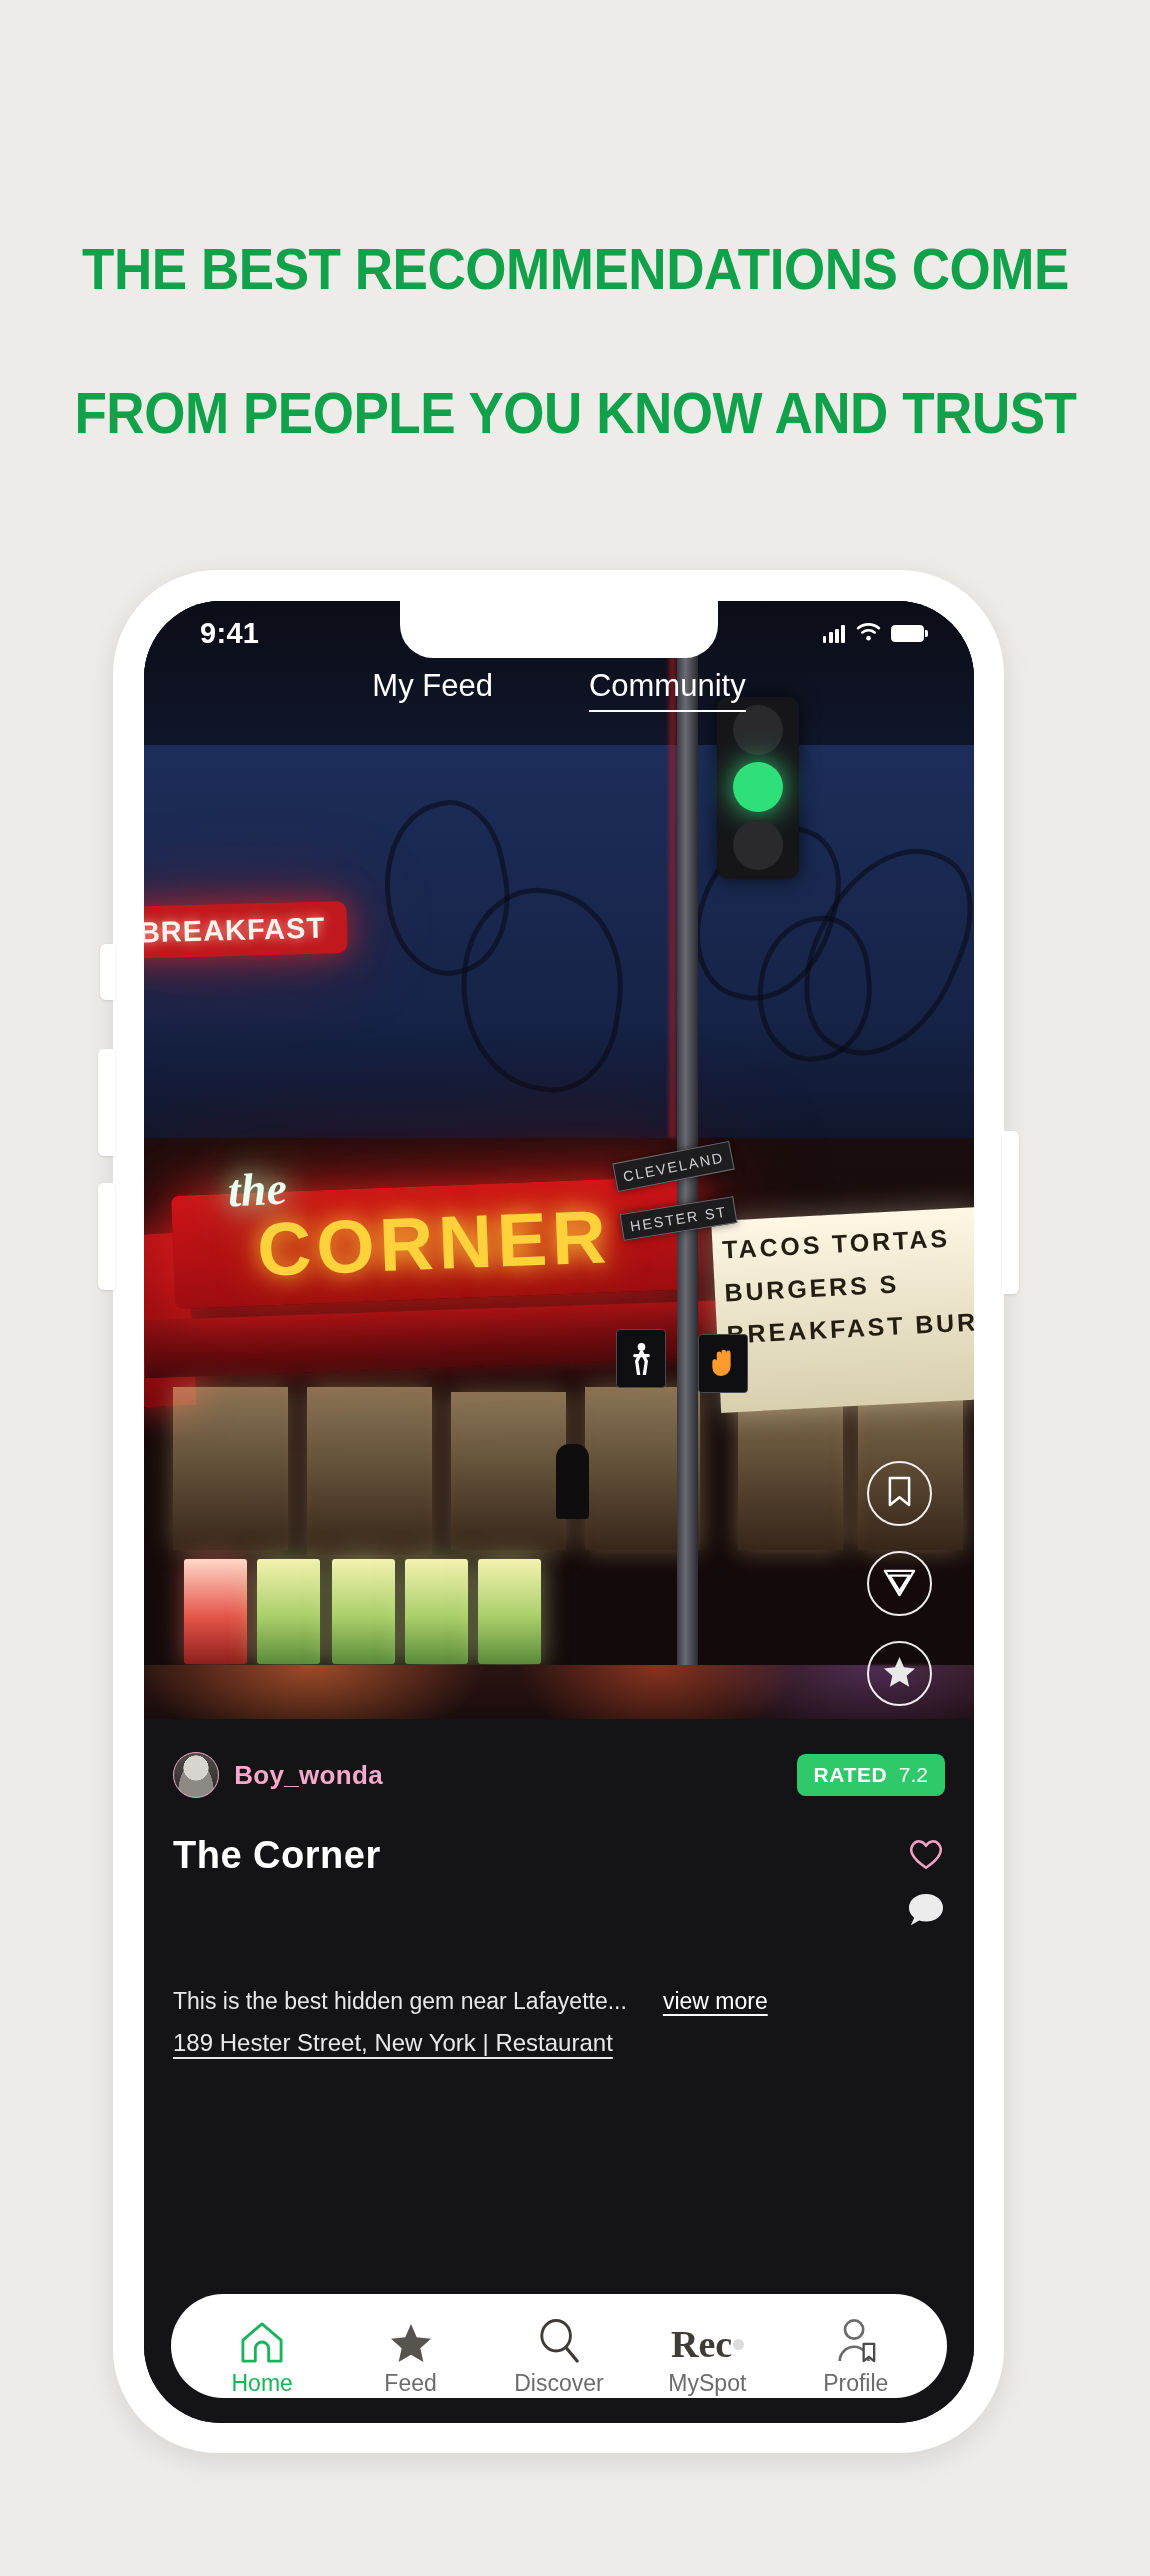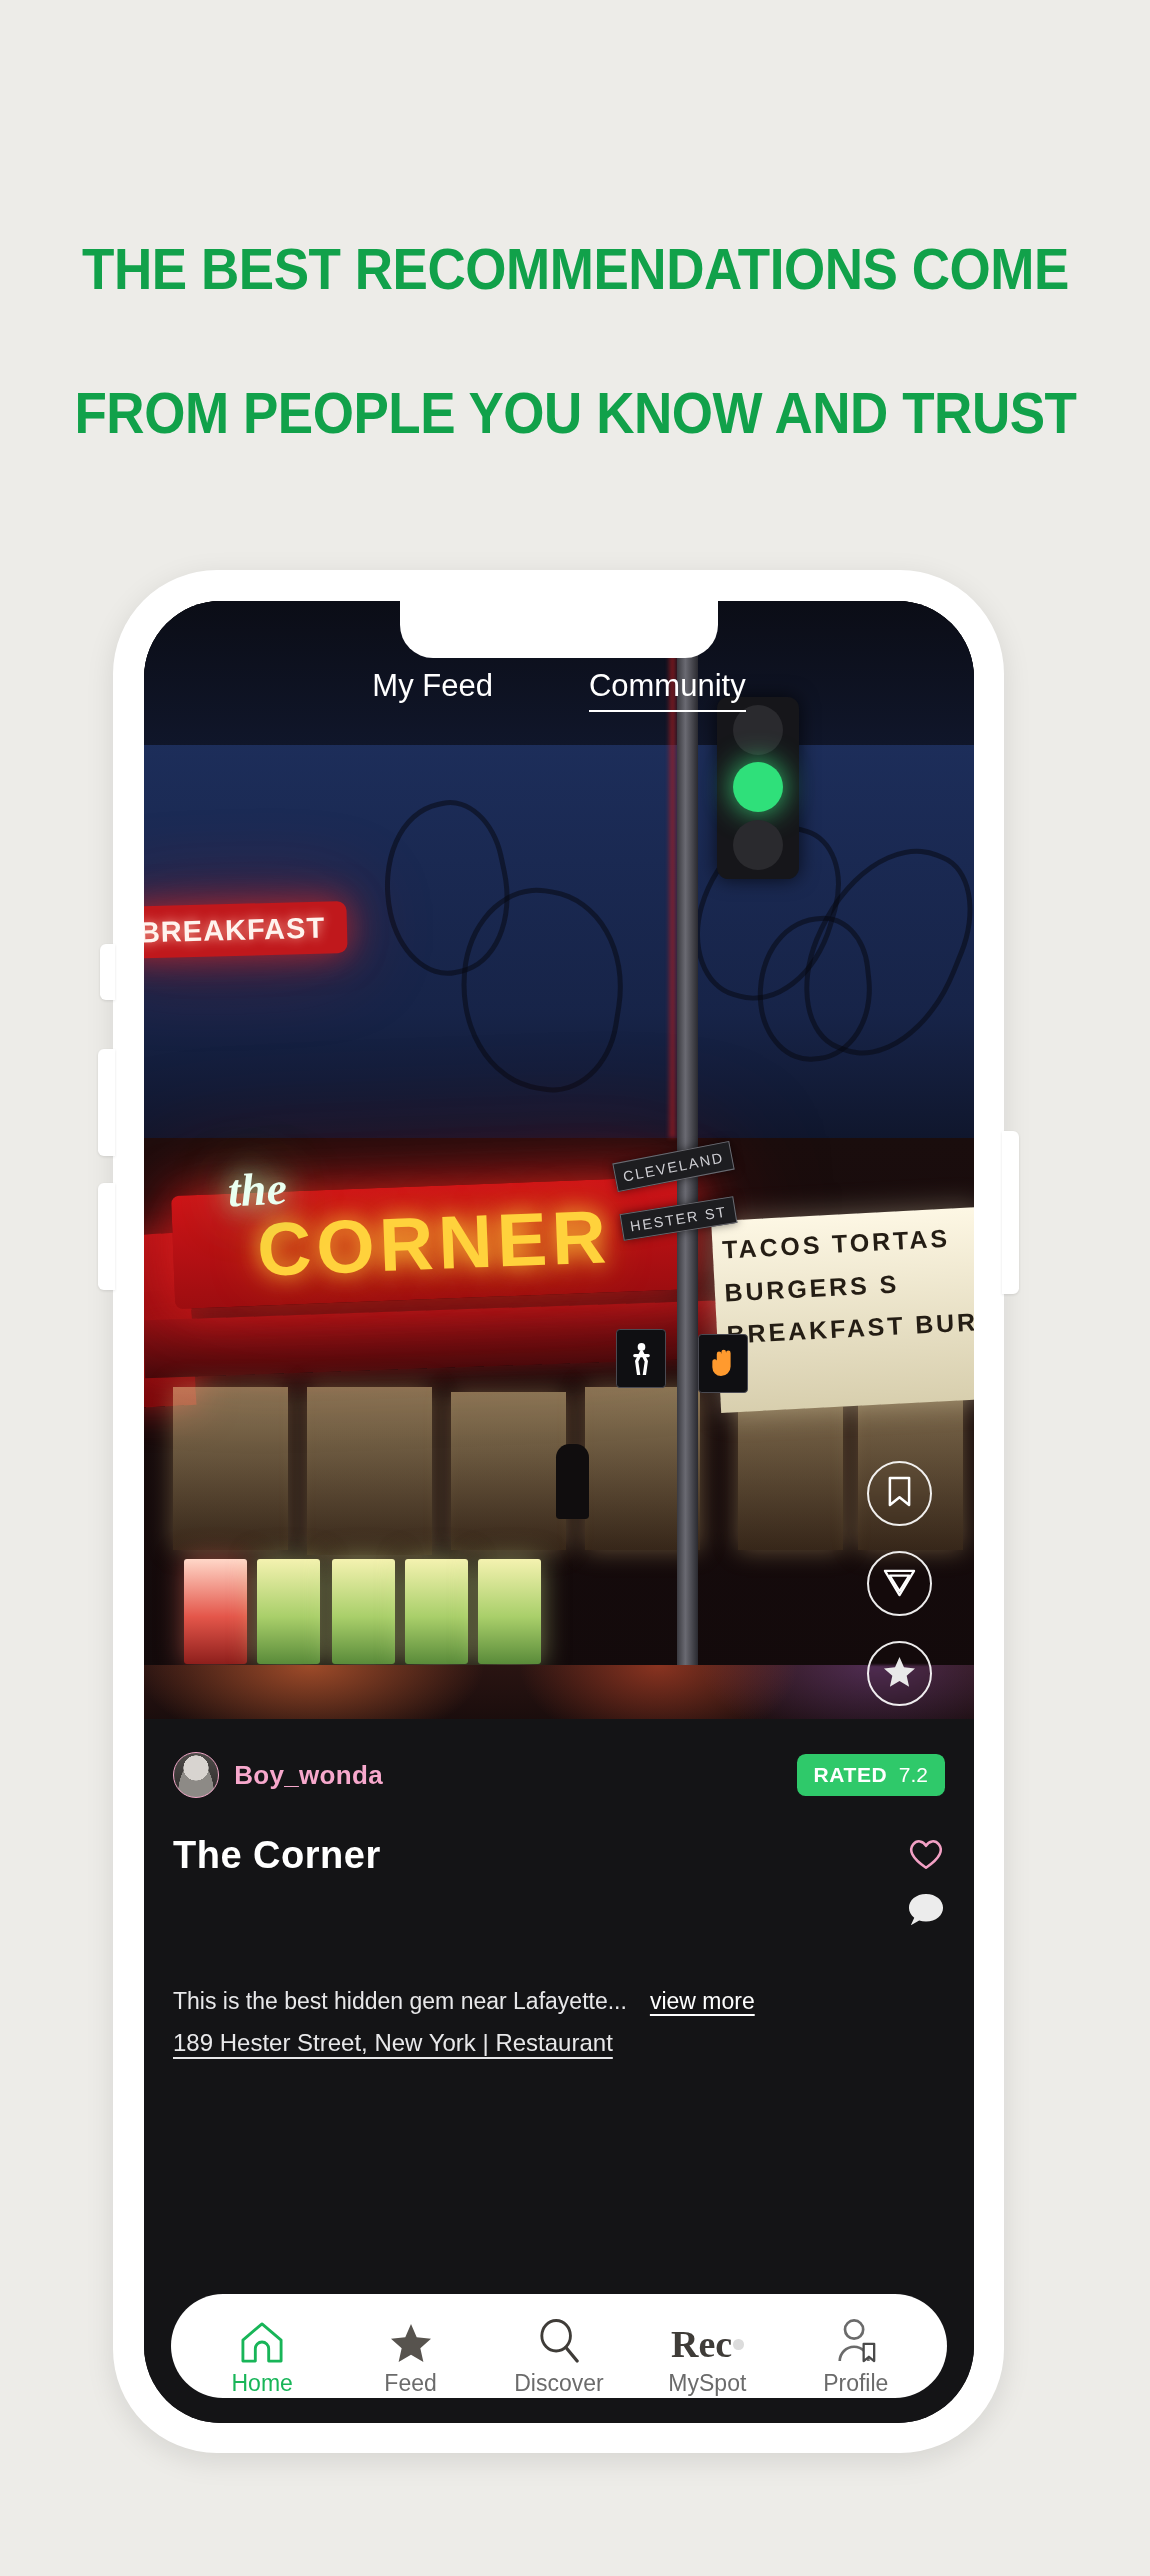--- a/index.html
+++ b/index.html
@@ -332,21 +332,21 @@
     margin-top:36px;
   }
   .venue-title{
     color:#ffffff; font-size:38px; font-weight:bold;
     font-family:"Liberation Sans Narrow","Liberation Sans",sans-serif;
     letter-spacing:0.5px;
   }
   .side-icons{ display:flex; flex-direction:column; align-items:center; gap:17px; margin-top:1.9px;}
 
   .desc-row{
-    display:flex; align-items:center; gap:23px;
+    display:flex; align-items:center; gap:36px;
     margin-top:56px;
   }
   .desc{
     color:#e8e8ea; font-size:23px;
     font-family:"Liberation Sans Narrow","Liberation Sans",sans-serif;
   }
   .viewmore{
     color:#ffffff; font-size:23px; text-decoration:underline;
     text-underline-offset:4.8px;
     font-family:"Liberation Sans Narrow","Liberation Sans",sans-serif;
@@ -506,20 +506,39 @@
           </span>
         </div>
       </div>
     </div>
 
     <div class="tabs">
       <div class="tab">My Feed</div>
       <div class="tab active">Community</div>
     </div>
 
+    <div class="statusbar">
+      <div class="clock">9:41</div>
+      <div class="status-icons">
+        <span class="bars">
+            <i></i>
+            <i></i>
+            <i></i>
+            <i></i>
+          </span>
+        <span>
+          <svg width="25" height="19" viewBox="0 0 26 20" aria-hidden="true">
+            <path d="M2 6.5 A17 17 0 0 1 24 6.5" stroke="#fff" stroke-width="2.8" fill="none" stroke-linecap="round"></path>
+            <path d="M6.5 11 A11 11 0 0 1 19.5 11" stroke="#fff" stroke-width="2.8" fill="none" stroke-linecap="round"></path>
+            <circle cx="13" cy="17" r="2.4" fill="#fff"></circle>
+          </svg>
+        </span>
+        <span class="battery"></span>
+      </div>
+    </div>
     <div class="notch"></div>
 
     <div class="card">
 
       <div class="card-top">
         <div class="user">
           <div class="avatar"></div>
           <div class="uname">Boy_wonda</div>
         </div>
         <div class="rated">

